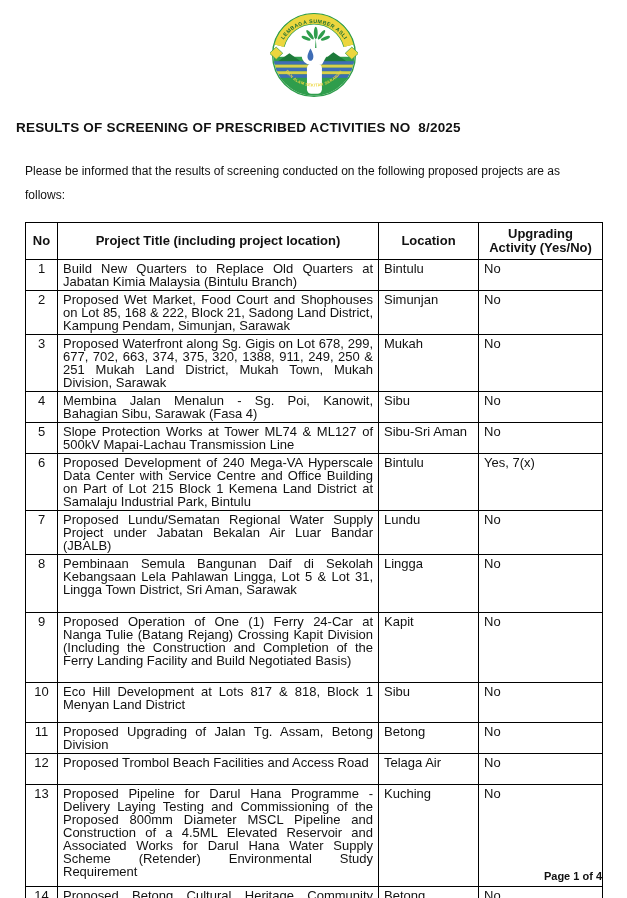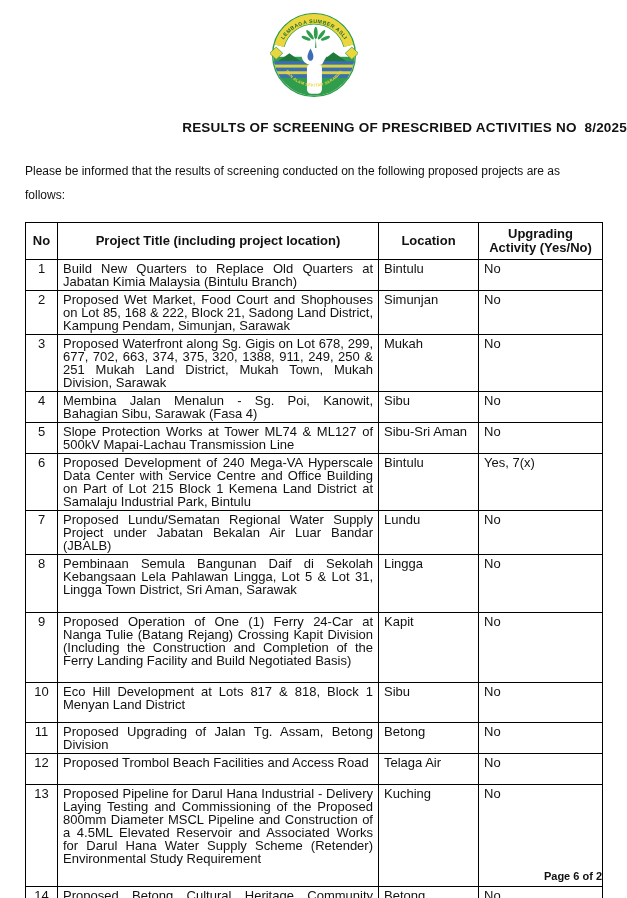--- a/index.html
+++ b/index.html
@@ -5,22 +5,22 @@
   * { margin:0; padding:0; box-sizing:border-box; }
   html,body { background:#e9e9e9; }
   .page {
     width:627px; height:898px; margin:0 auto; background:#ffffff;
     position:relative; font-family:"Liberation Sans", sans-serif; color:#1a1a1a;
     overflow:hidden;
   }
   .logo-wrap { width:88px; height:88px; margin:11px auto 0 auto; }
   .logo-wrap svg { width:100%; height:100%; display:block; }
   h1.doc-title {
-    margin-top:21px; text-align:right; font-size:13.5px; font-weight:bold;
-    letter-spacing:0.2px; white-space:pre-wrap; color:#111;
+    margin-top:21px; text-align:left; font-size:13.5px; font-weight:bold;
+    letter-spacing:0.2px; white-space:pre-wrap; color:#111;padding-left:16px;
   }
   p.intro {
     margin:24px 25px 0 25px; font-size:12px; line-height:24px; color:#111;
     text-align:left;
   }
   table.results {
     margin:15px 25px 0 25px; width:577px; border-collapse:collapse;
     table-layout:fixed; font-size:13px; color:#111;border-radius:23px;
   }
   table.results th, table.results td {
@@ -209,28 +209,28 @@
     <td class="col-pa">No</td>
   </tr>
         <tr>
     <td class="col-no">12</td>
     <td class="col-title">Proposed Trombol Beach Facilities and Access Road</td>
     <td class="col-loc">Telaga Air</td>
     <td class="col-pa">No</td>
   </tr>
         <tr>
     <td class="col-no">13</td>
-    <td class="col-title">Proposed Pipeline for Darul Hana Industrial - Delivery Laying Testing and Commissioning of the Proposed 800mm Diameter MSCL Pipeline and Construction of a 4.5ML Elevated Reservoir and Associated Works for Darul Hana Water Supply Scheme (Retender) Environmental Study Requirement</td>
+    <td class="col-title">Proposed Pipeline for Darul Hana Programme - Delivery Laying Testing and Commissioning of the Proposed 800mm Diameter MSCL Pipeline and Construction of a 4.5ML Elevated Reservoir and Associated Works for Darul Hana Water Supply Scheme (Retender) Environmental Study Requirement</td>
     <td class="col-loc">Kuching</td>
     <td class="col-pa">No</td>
   </tr>
         <tr>
     <td class="col-no">14</td>
     <td class="col-title">Proposed Betong Cultural Heritage Community Centre (BCHCC), Betong Town District, Sarawak</td>
     <td class="col-loc">Betong</td>
     <td class="col-pa">No</td>
   </tr>
       </tbody>
   </table>
 
-  <div class="page-footer">Page 6 of 2</div>
+  <div class="page-footer">Page 1 of 4</div>
 
 </div>
 
 </body></html>

